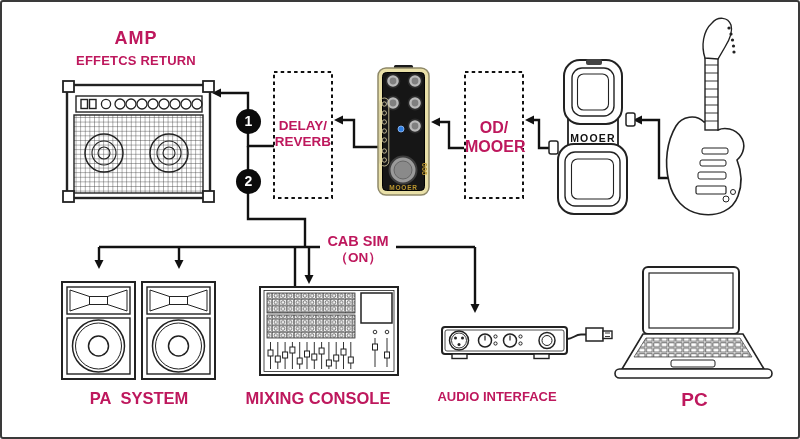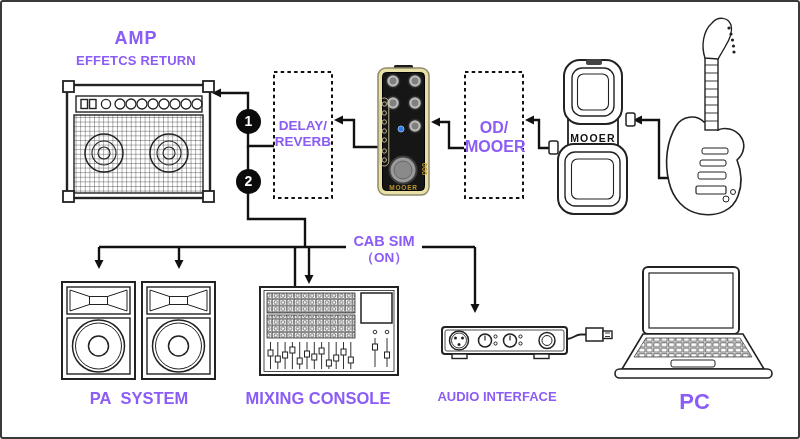--- a/index.html
+++ b/index.html
@@ -2,33 +2,33 @@
 <html><head>
 <meta charset="utf-8">
 <style>
   html,body{margin:0;padding:0;background:#fff;}
   #canvas{
     position:relative;width:800px;height:439px;background:#ffffff;
     border:2px solid #3a3a3a;border-radius:3px;box-sizing:border-box;overflow:hidden;
     font-family:"Liberation Sans","DejaVu Sans",sans-serif;
   }
   #art{position:absolute;left:0;top:0;}
-  .label{position:absolute;font-weight:bold;color:#8b5cf6;text-align:center;line-height:1.2;}
+  .label{position:absolute;font-weight:bold;color:#be185d;text-align:center;line-height:1.2;}
   .label span{display:block;}
   #amp-title{left:59px;top:26px;width:150px;font-size:18px;letter-spacing:1px;}
   #amp-sub{left:39px;top:51px;width:190px;font-size:13px;letter-spacing:.2px;}
   #preamp-title{left:334px;top:18px;width:120px;font-size:18px;letter-spacing:.5px;line-height:1.22;}
   #delay-text{left:272px;top:116px;width:58px;font-size:13.5px;}
   #od-text{left:463px;top:116px;width:58px;font-size:16px;}
-  #cabsim-text{left:344px;top:231px;width:76px;font-size:14.5px;background:#ffffff;line-height:1.15;}
+  #cabsim-text{left:318px;top:231px;width:76px;font-size:14.5px;background:#ffffff;line-height:1.15;}
   #cabsim-text .on{font-size:13.5px;}
   #pa-label{left:57px;top:387px;width:160px;font-size:16.5px;word-spacing:5px;}
   #mix-label{left:233px;top:387px;width:166px;font-size:16.5px;}
   #audio-label{left:411px;top:387px;width:168px;font-size:13px;}
-  #pc-label{left:650px;top:387px;width:85px;font-size:22px;}
+  #pc-label{left:650px;top:387px;width:85px;font-size:19px;}
   .step{
     position:absolute;width:25px;height:25px;border-radius:50%;background:#0b0b0b;
     color:#fff;font-weight:bold;font-size:14px;line-height:25px;text-align:center;
   }
   #step-1{left:234px;top:107px;}
   #step-2{left:234px;top:167px;}
   svg text{font-family:"Liberation Sans","DejaVu Sans",sans-serif;}
 </style>
 </head>
 <body>

